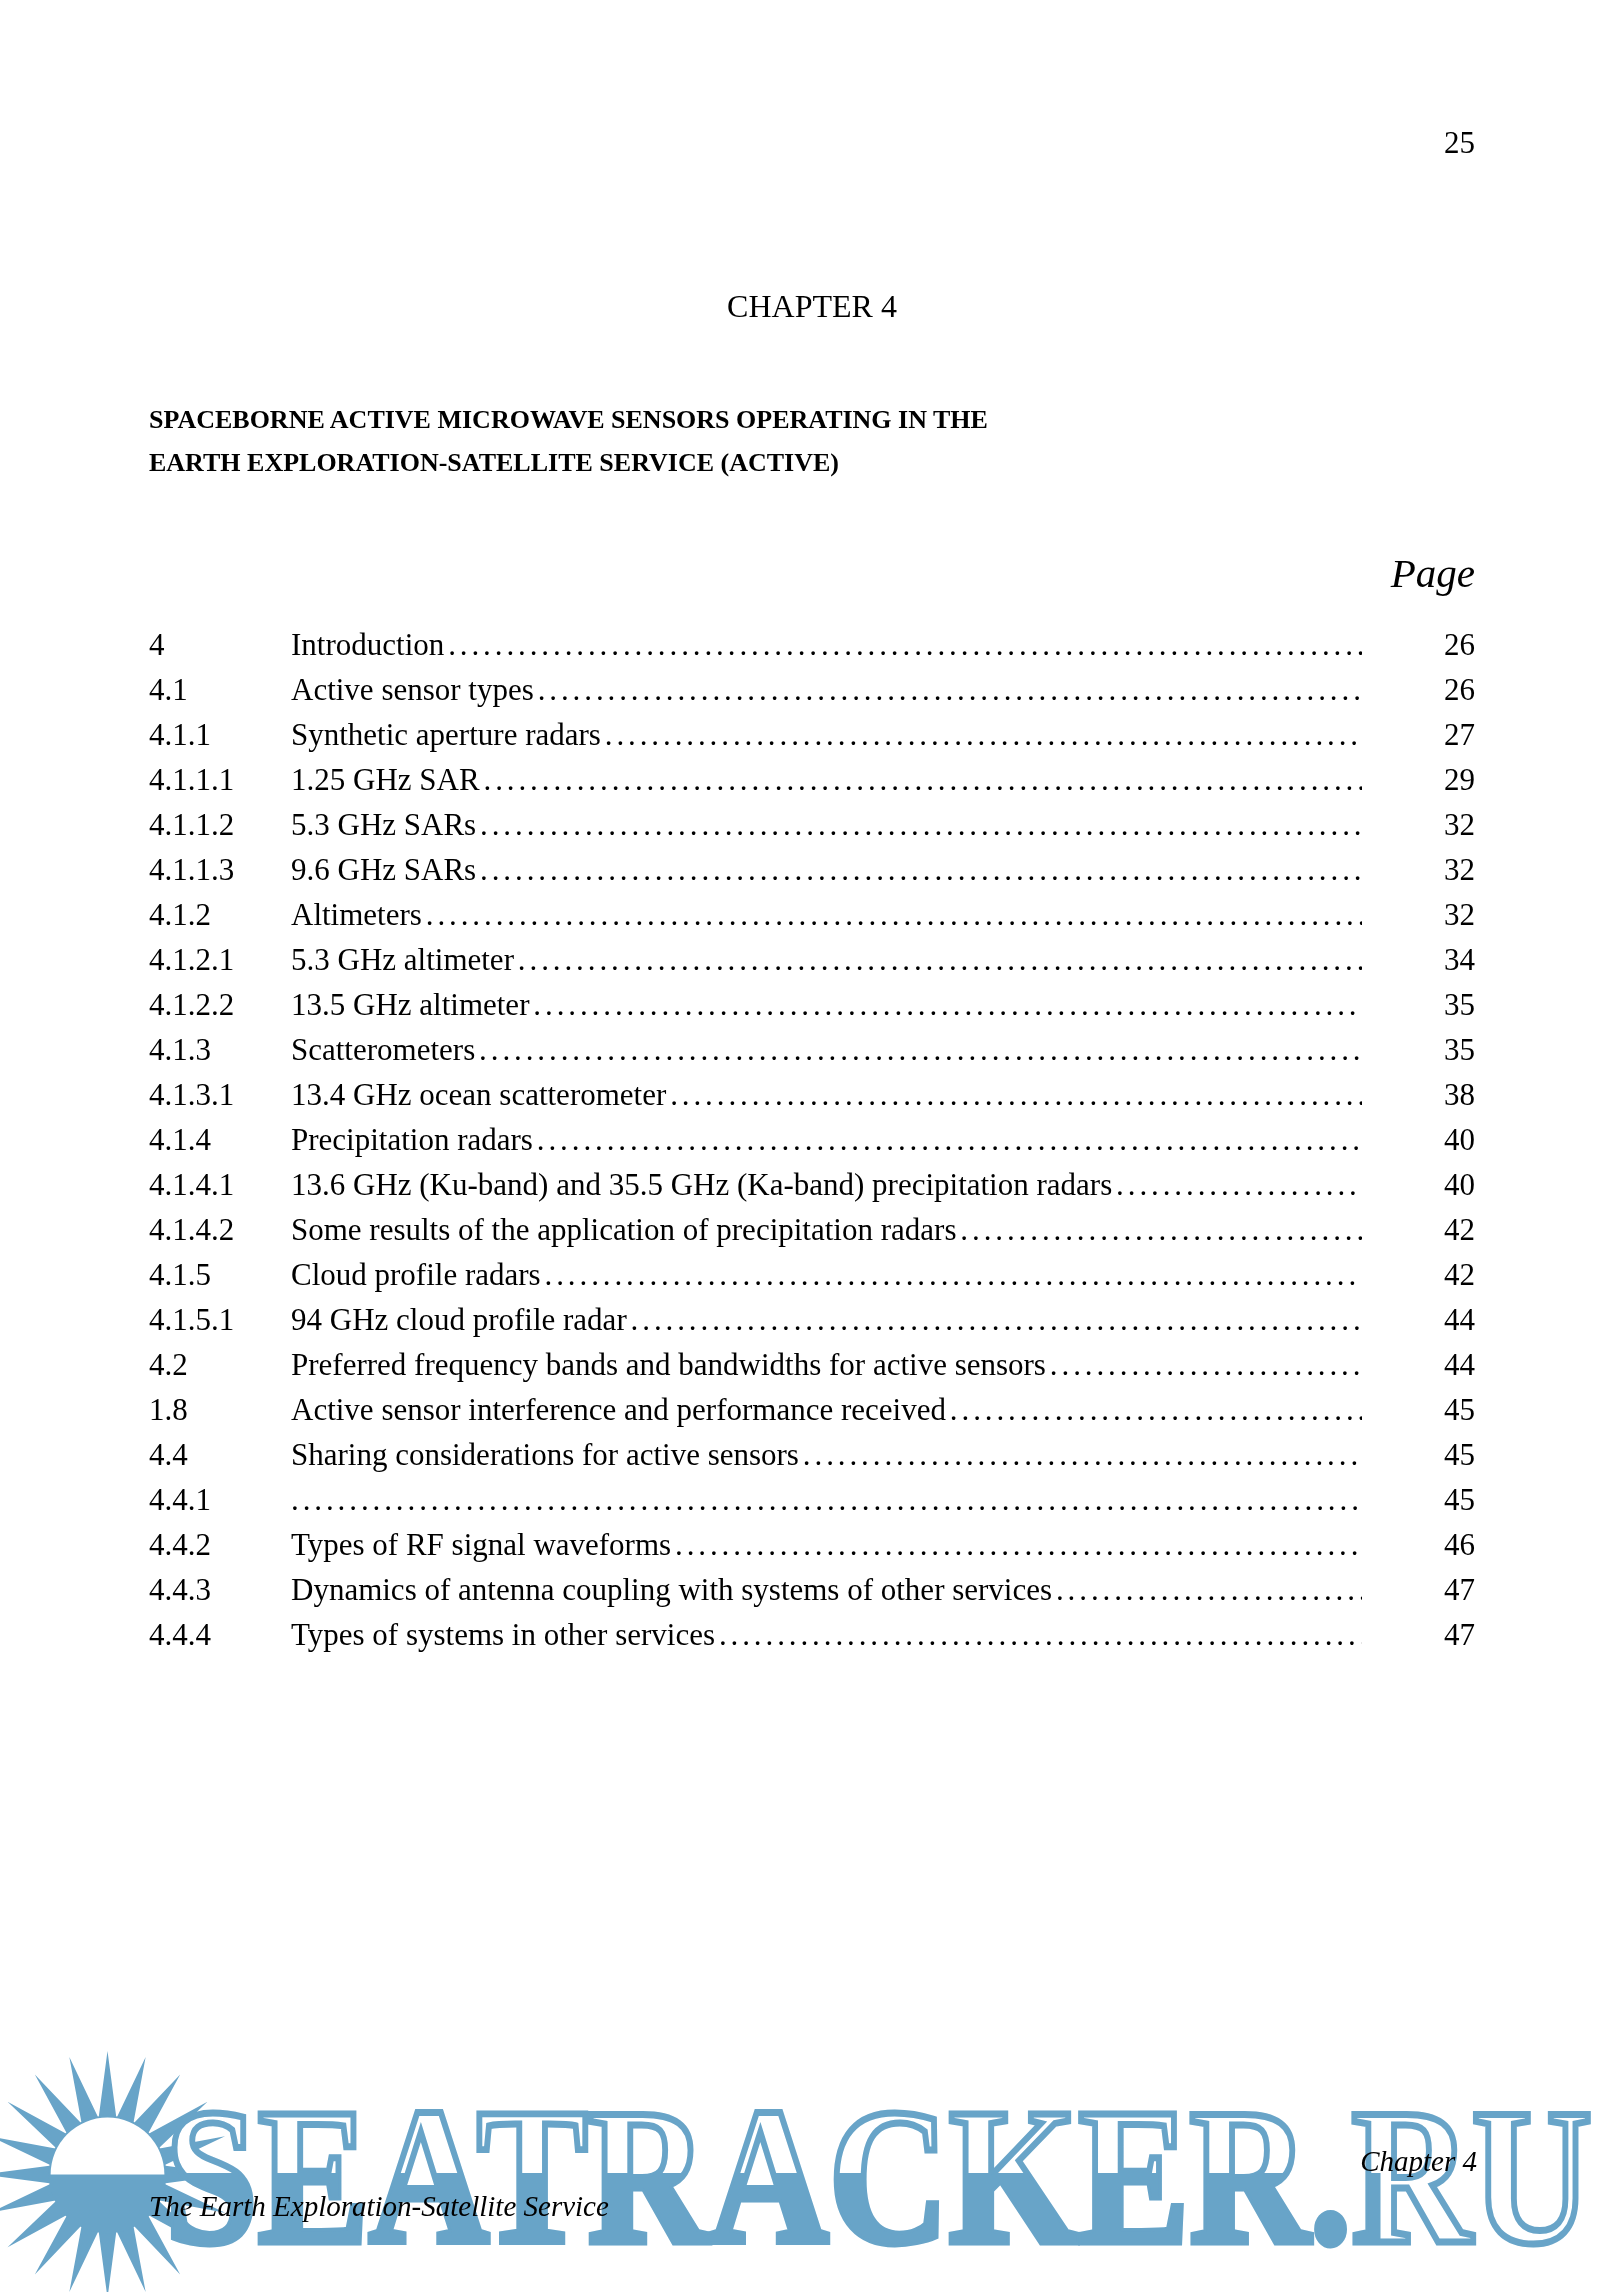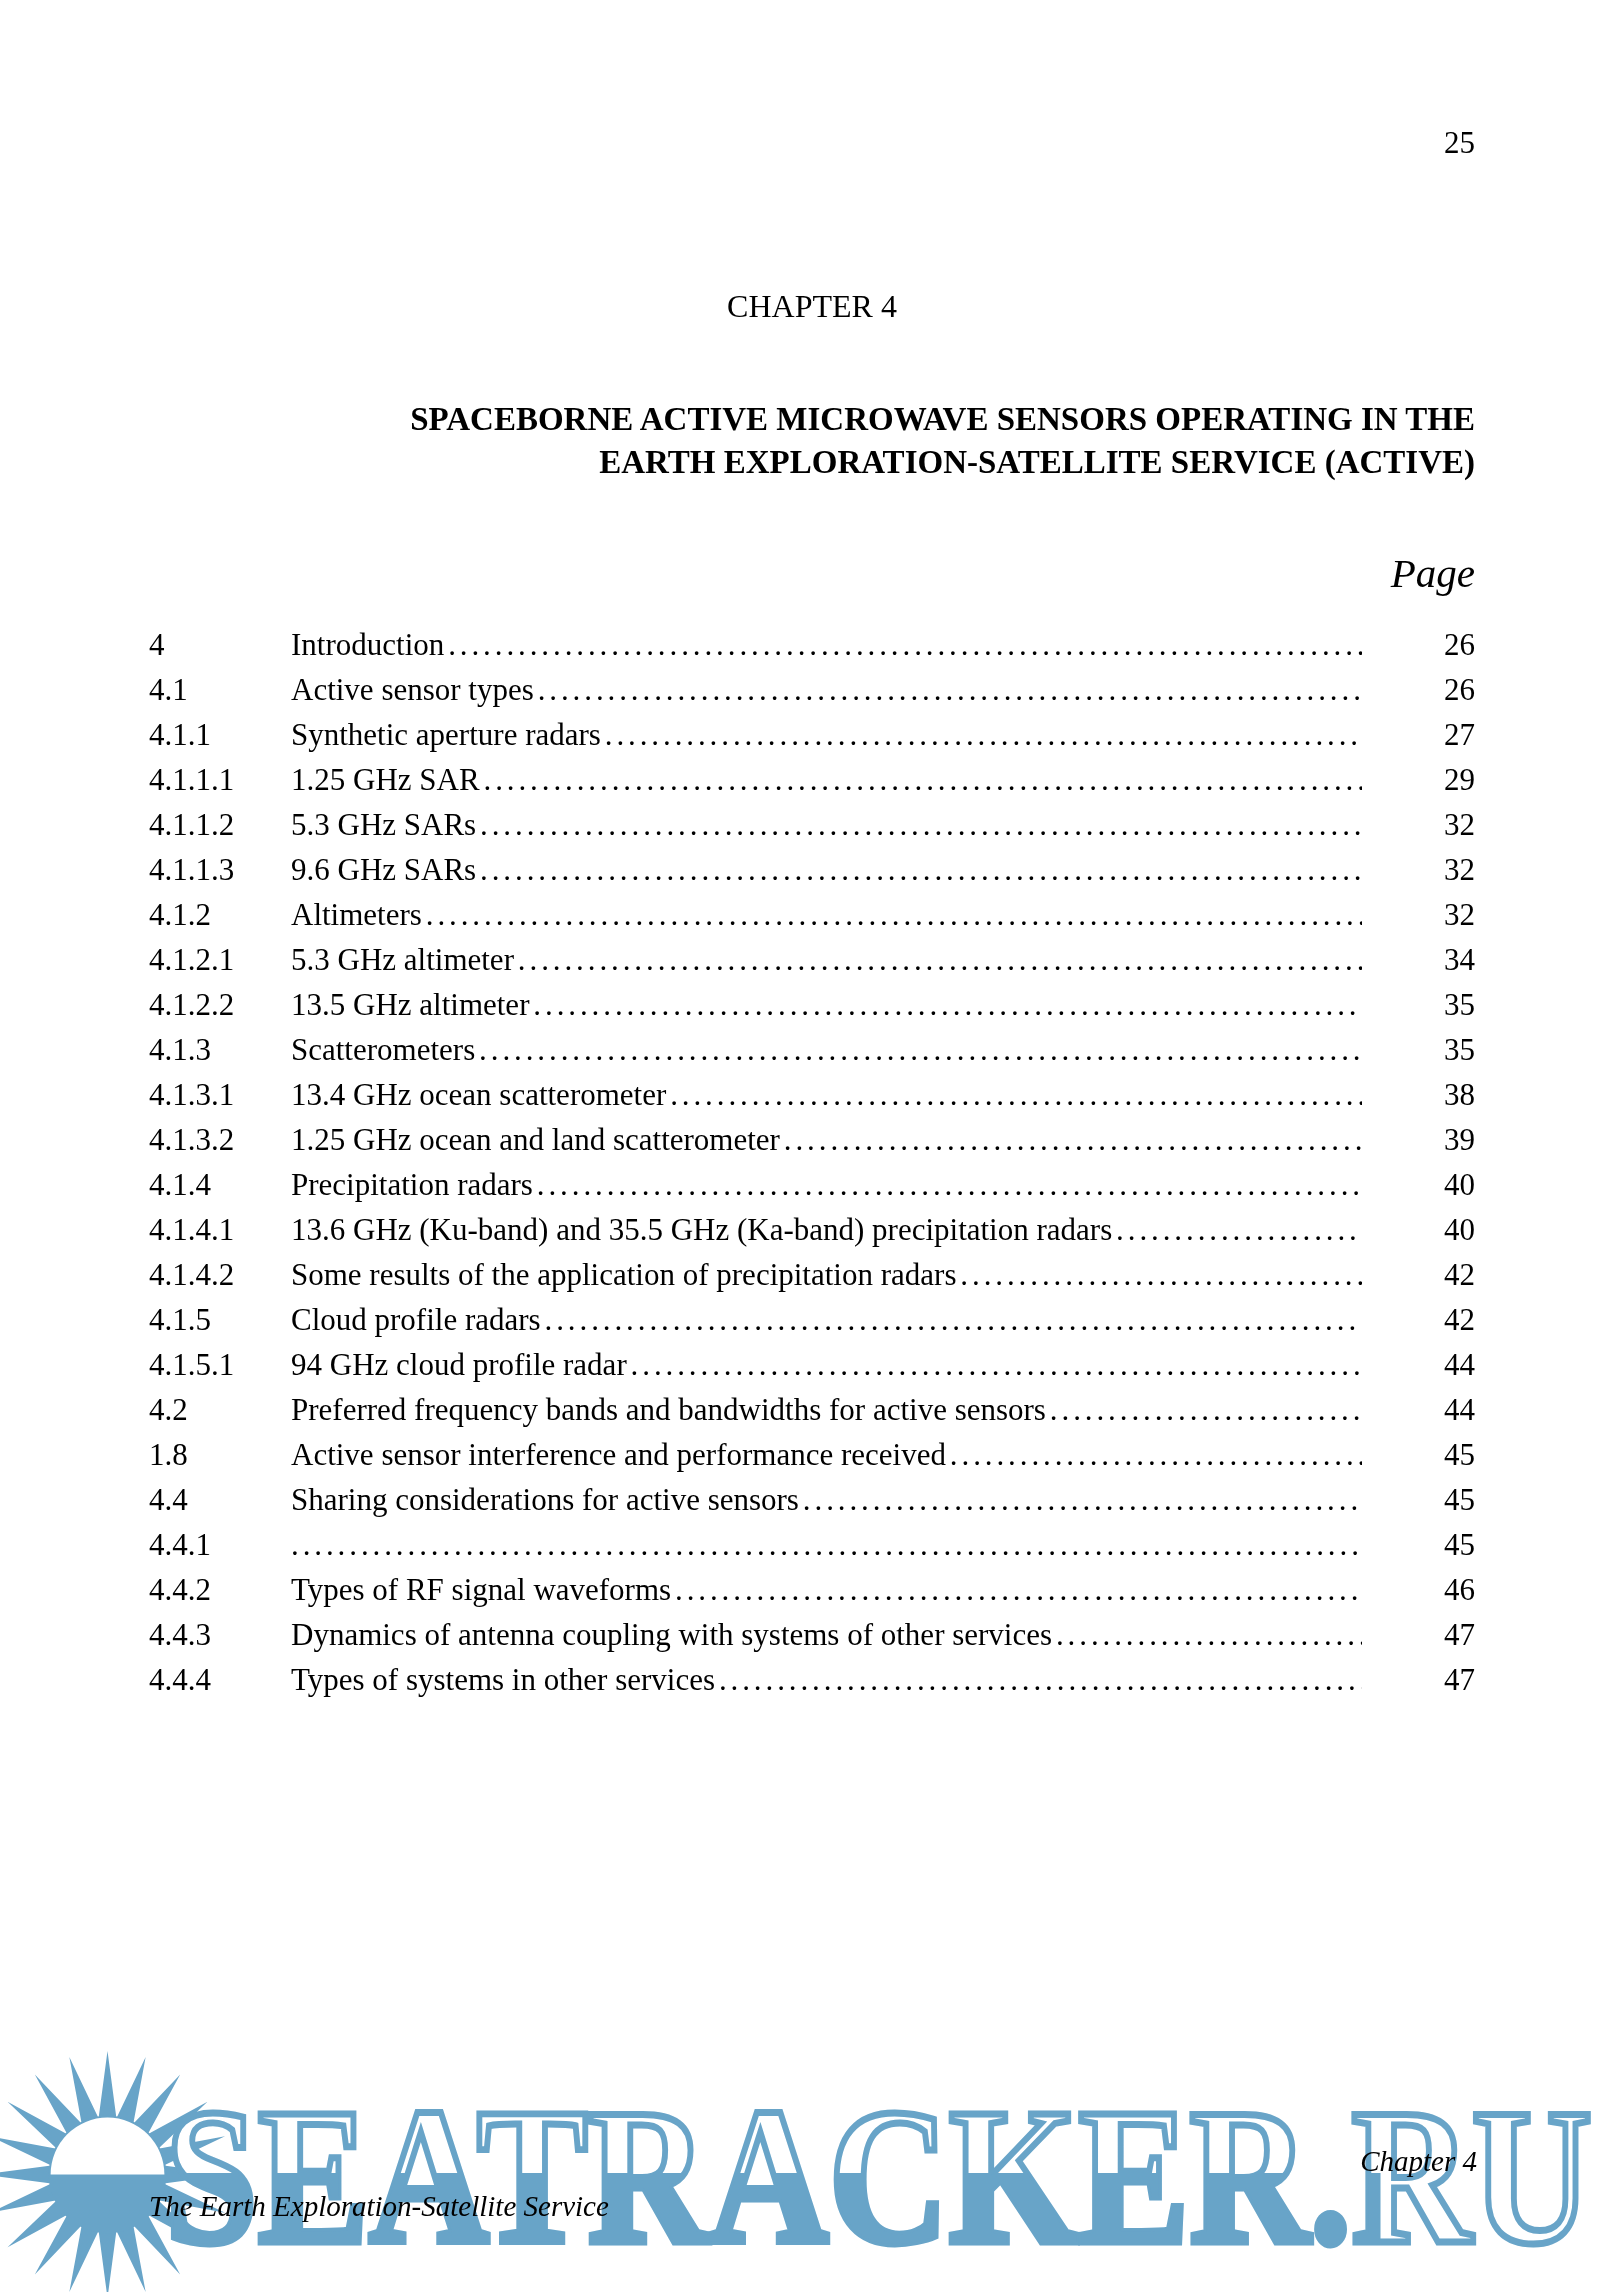--- a/index.html
+++ b/index.html
@@ -3,22 +3,22 @@
 <meta charset="utf-8">
 <style>
   html,body { margin:0; padding:0; background:#fff; }
   .page {
     position:relative; width:1621px; height:2293px; background:#ffffff;
     overflow:hidden; font-family:"Liberation Serif", serif; color:#000;
   }
   .page-number { position:absolute; top:125px; right:146px; font-size:31px; }
   .chapter-heading { position:absolute; top:288px; left:149px; width:1326px; text-align:center; font-size:32px; }
   .doc-title {
-    position:absolute; top:398px; left:149px; width:1326px; text-align:right;
-    font-weight:bold; font-size:33px; line-height:43px;
+    position:absolute; top:398px; left:149px; width:1326px; text-align:left;
+    font-weight:bold; font-size:26px; line-height:43px;
   }
   .page-label { position:absolute; top:549px; right:146px; font-style:italic; font-size:41px; }
 
   .toc { position:absolute; top:627px; left:149px; width:1326px; font-size:31px; }
   .toc-row { display:flex; align-items:baseline; height:45px; }
   .toc-num { flex:none; width:142px; }
   .toc-title { flex:none; white-space:nowrap; padding-right:3.9px; }
   .toc-leader { flex:1 1 auto; overflow:hidden; white-space:nowrap; margin-right:59px; letter-spacing:3.9px; }
   .toc-leader::after { content:"......................................................................................................................................................................................................"; }
   .toc-page { flex:none; width:54px; text-align:right;font-family:Liberation Serif, serif; }
@@ -126,26 +126,20 @@
       <span class="toc-page">35</span>
     </div>
 
     <div class="toc-row">
       <span class="toc-num">4.1.3.1</span>
       <span class="toc-title">13.4 GHz ocean scatterometer</span>
       <span class="toc-leader"></span>
       <span class="toc-page">38</span>
     </div>
 
-    <div class="toc-row">
-      <span class="toc-num">4.1.3.2</span>
-      <span class="toc-title">1.25 GHz ocean and land scatterometer</span>
-      <span class="toc-leader"></span>
-      <span class="toc-page">39</span>
-    </div>
 
     <div class="toc-row">
       <span class="toc-num">4.1.4</span>
       <span class="toc-title">Precipitation radars</span>
       <span class="toc-leader"></span>
       <span class="toc-page">40</span>
     </div>
 
     <div class="toc-row">
       <span class="toc-num">4.1.4.1</span>

